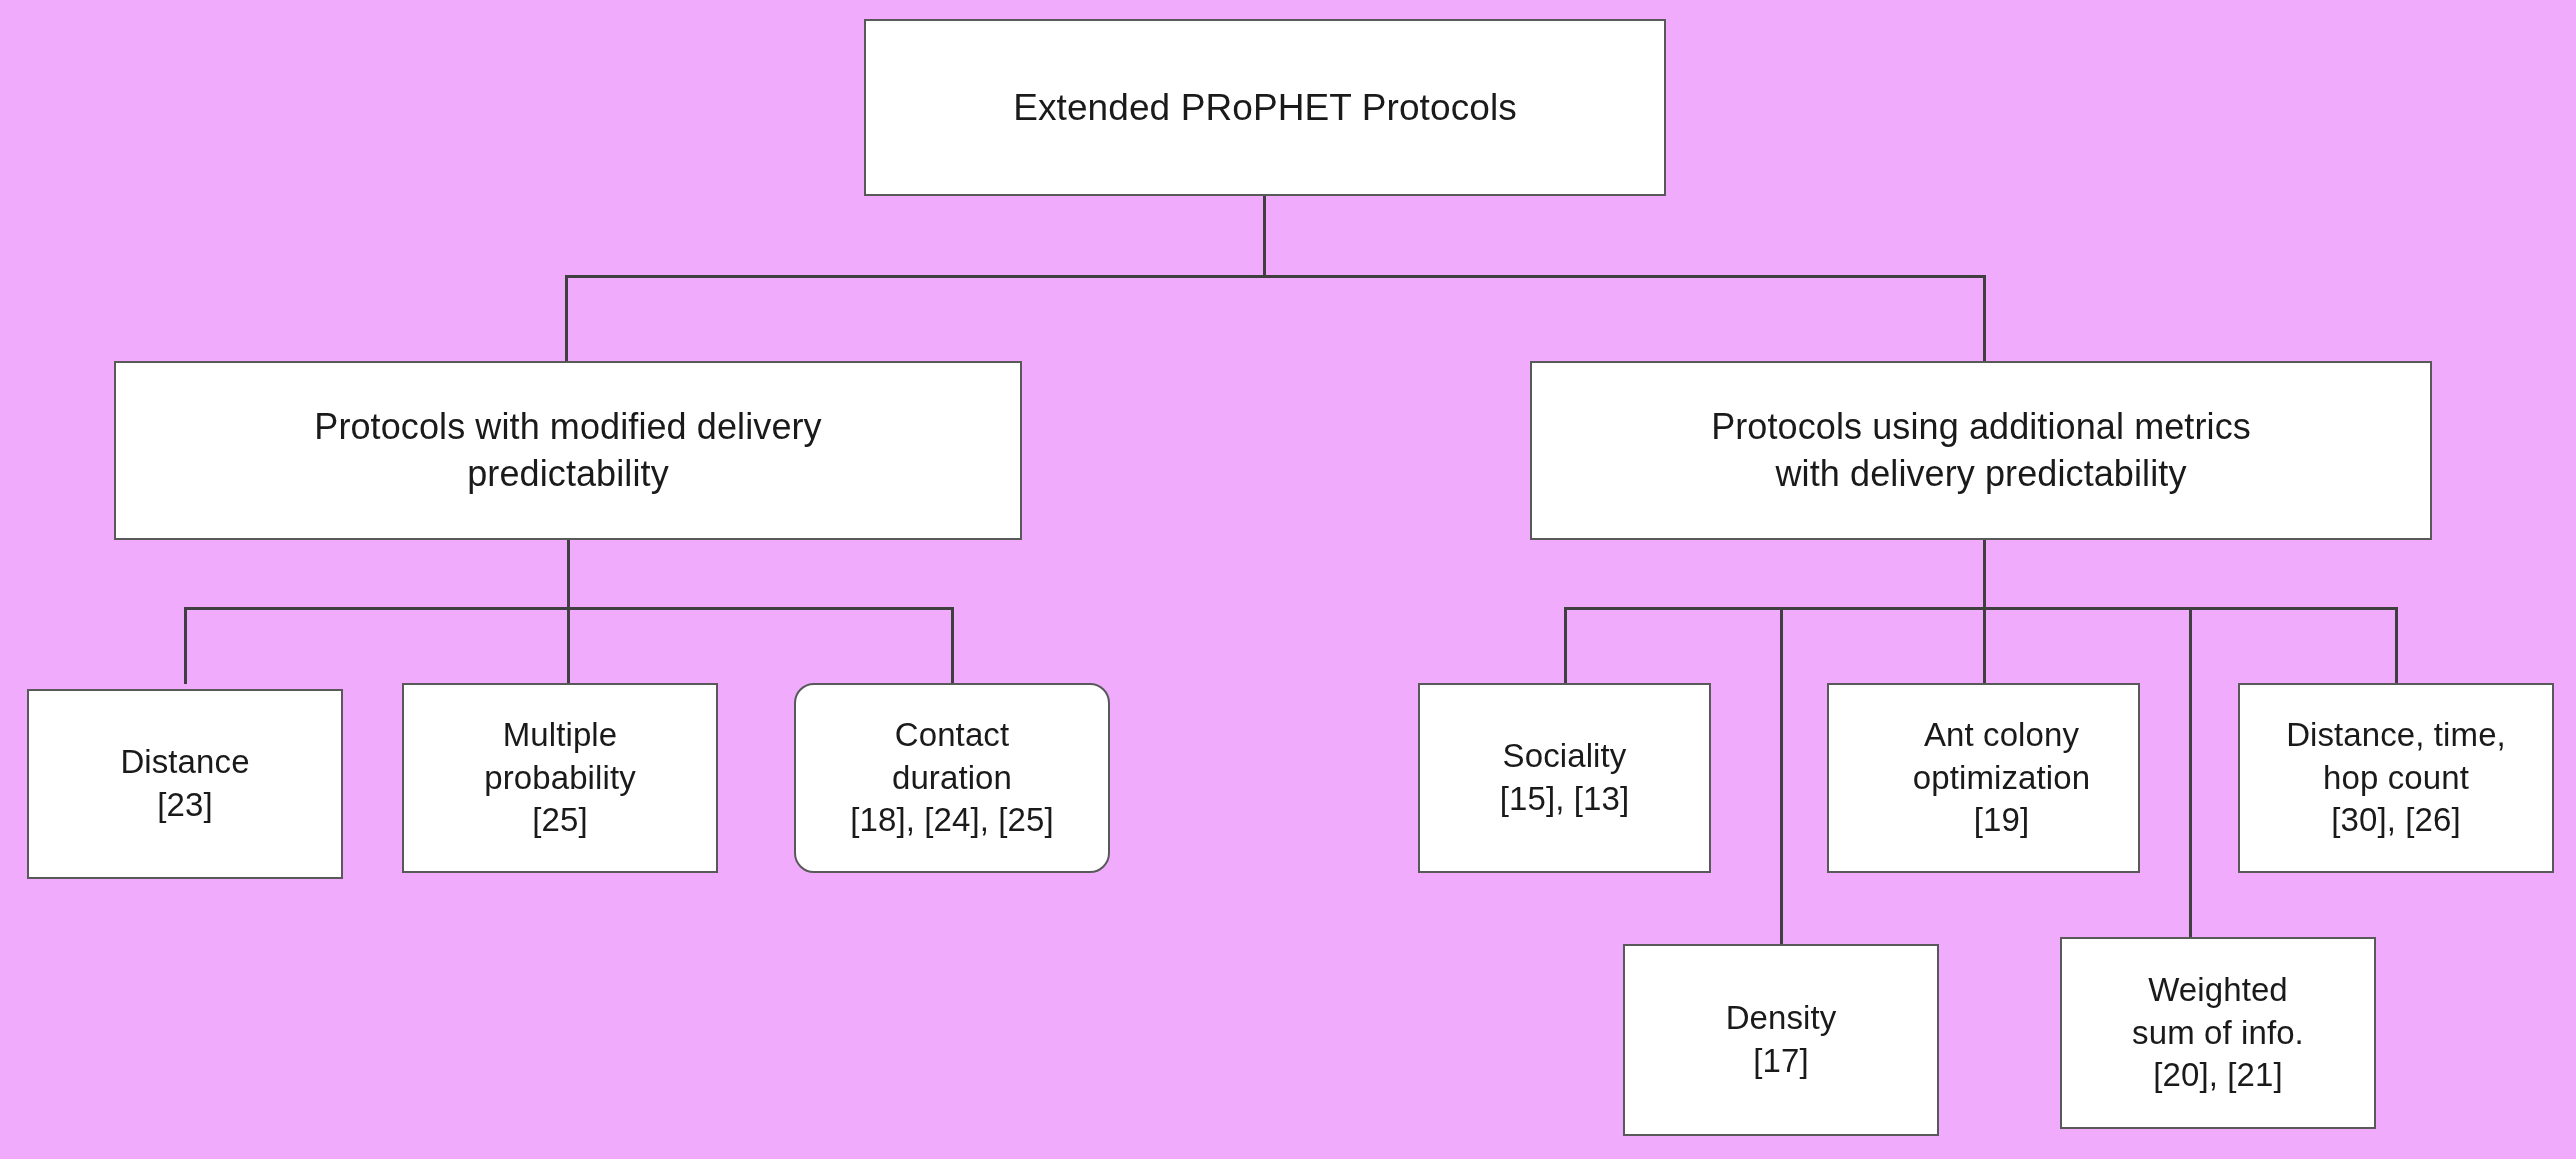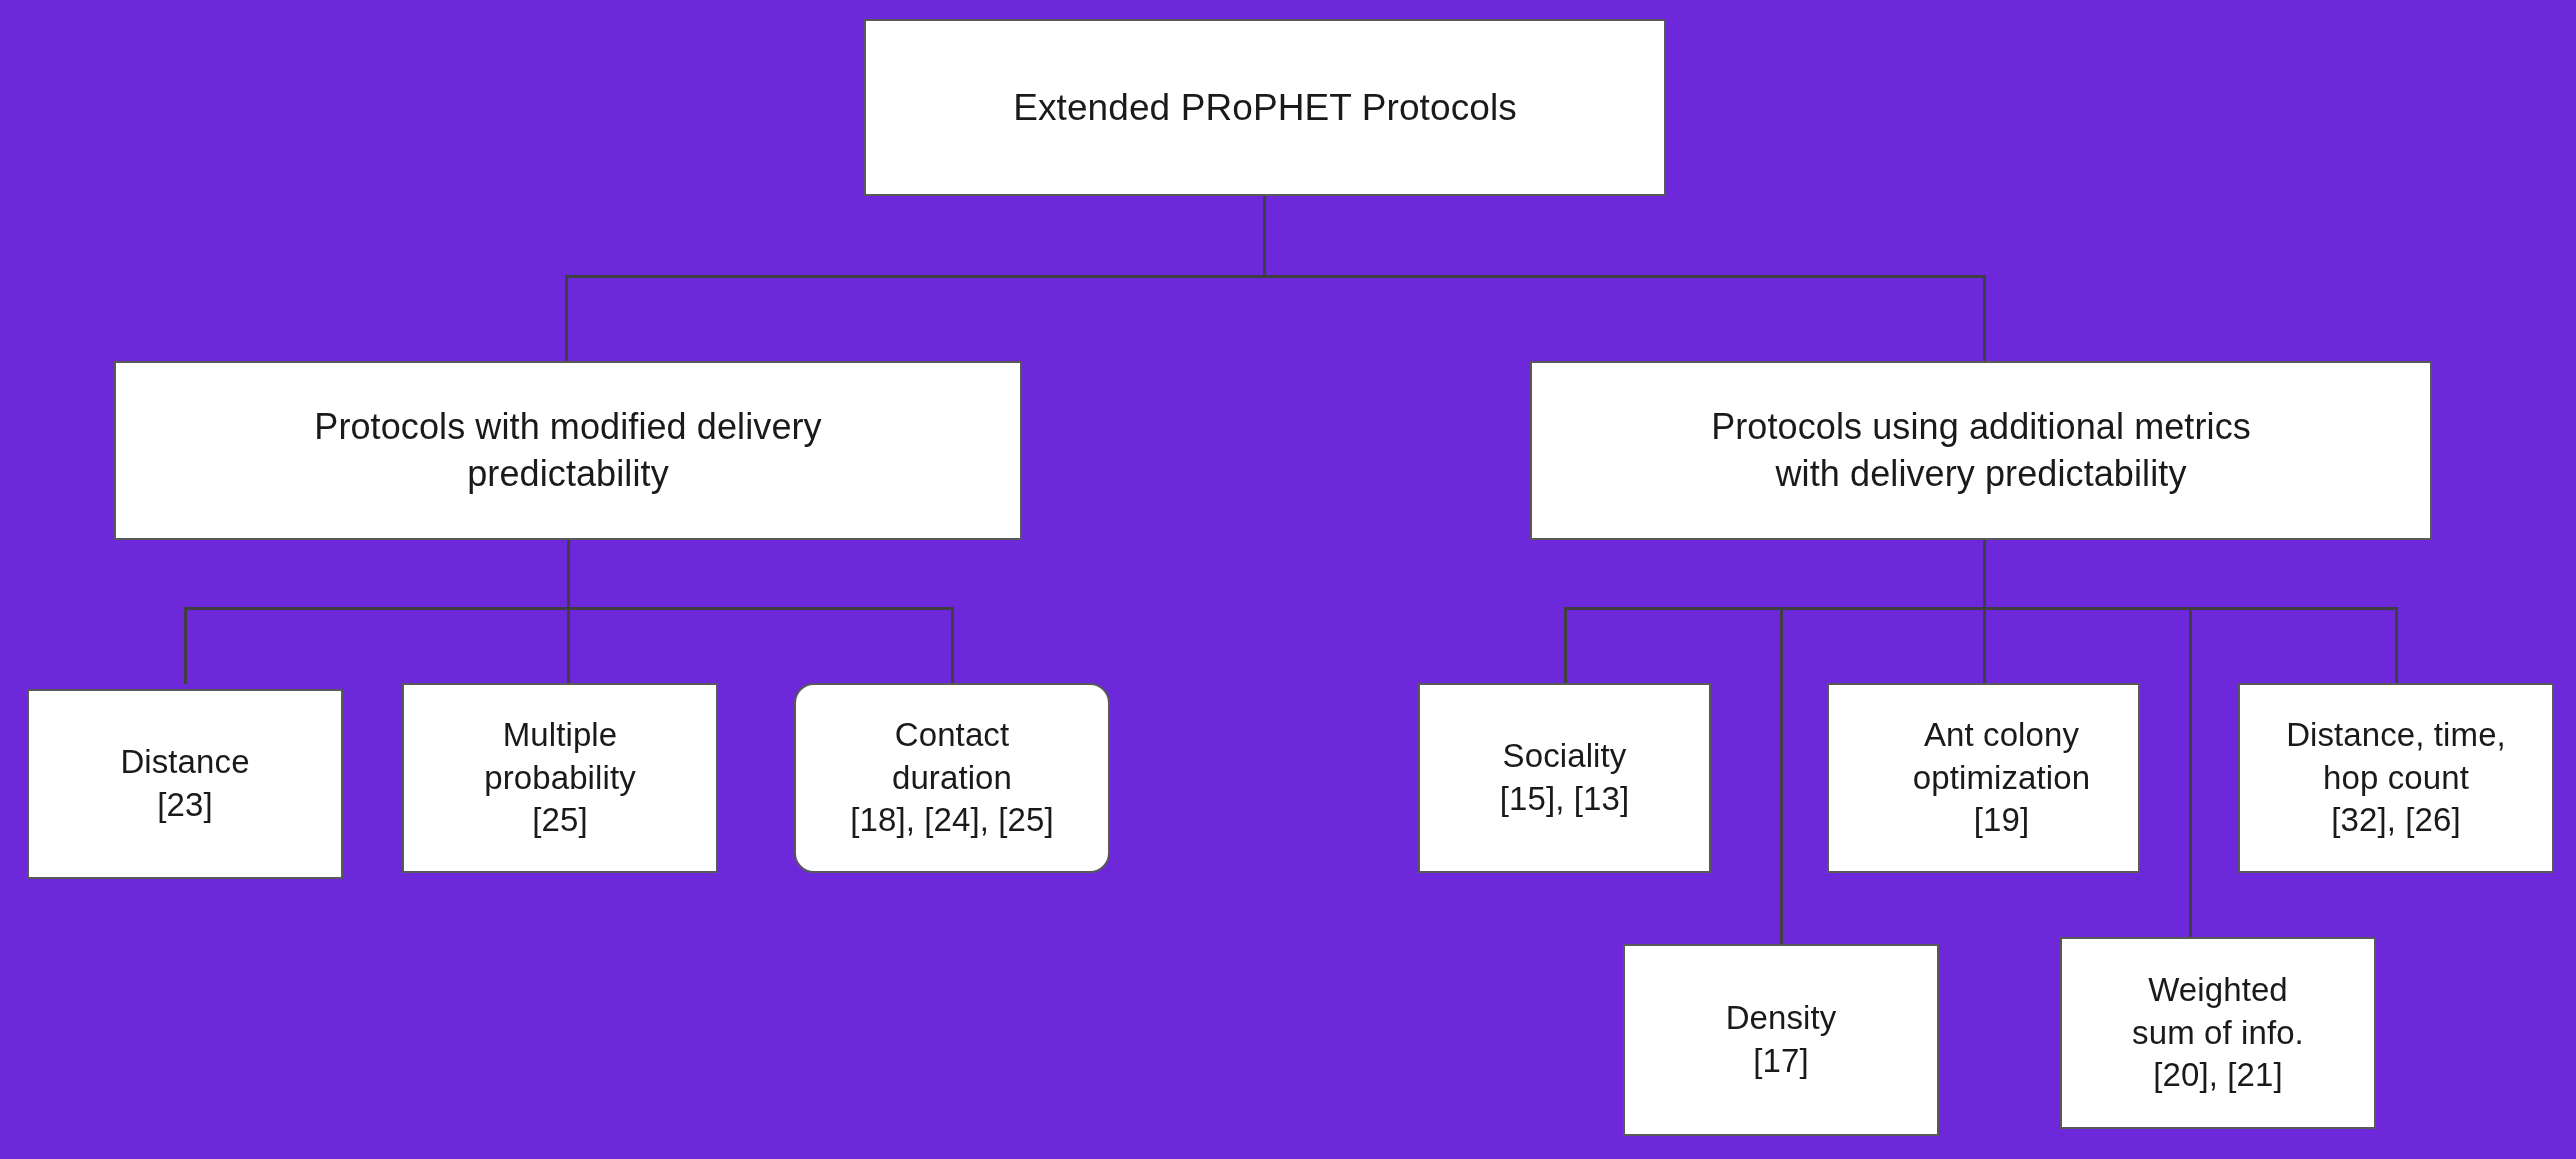--- a/index.html
+++ b/index.html
@@ -9,21 +9,21 @@
     background: #ffffff;
   }
   body {
     font-family: "Liberation Sans", sans-serif;
     color: #1a1a1a;
   }
   #diagram {
     position: relative;
     width: 2576px;
     height: 1160px;
-    background: #6d28d9;
+    background: #f0abfc;
     overflow: hidden;
   }
   
   .node {
     position: absolute;
     box-sizing: border-box;
     border: 2.1px solid #595959;
     background: #ffffff;
     display: flex;
     align-items: center;
@@ -116,21 +116,21 @@
 
   <div class="node leaf-node" style="left:1827px; top:683px; width:313px; height:190px;padding-left:36px;">
     <span class="label">Ant colony
 optimization
 [19]</span>
   </div>
 
   <div class="node leaf-node" style="left:2238px; top:683px; width:316px; height:190px;">
     <span class="label">Distance, time,
 hop count
-[32], [26]</span>
+[30], [26]</span>
   </div>
 
   <div class="node leaf-node" style="left:1623px; top:944px; width:316px; height:192px;">
     <span class="label">Density
 [17]</span>
   </div>
 
   <div class="node leaf-node" style="left:2032px; top:937px; width:316px; height:192px;margin-left:28px;">
     <span class="label">Weighted
 sum of info.

